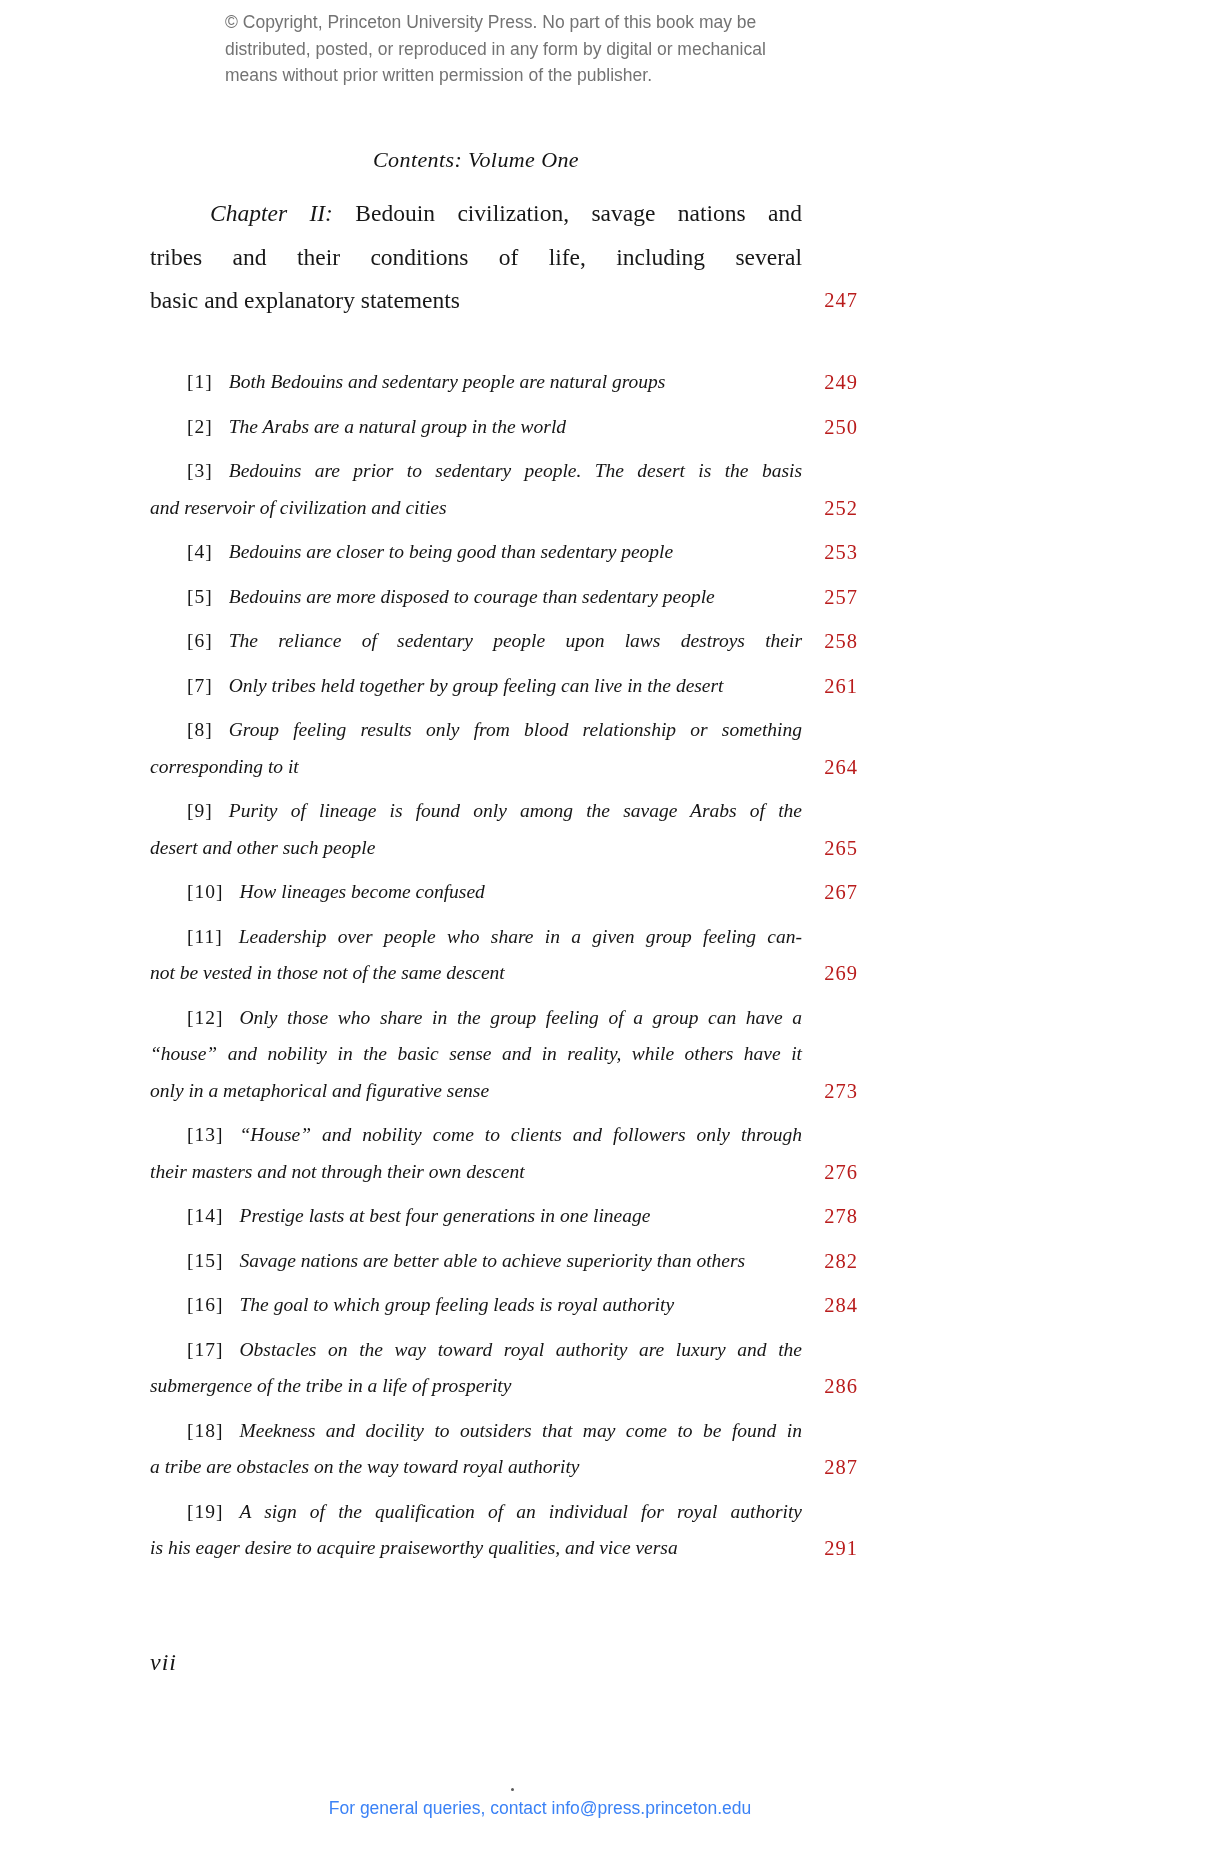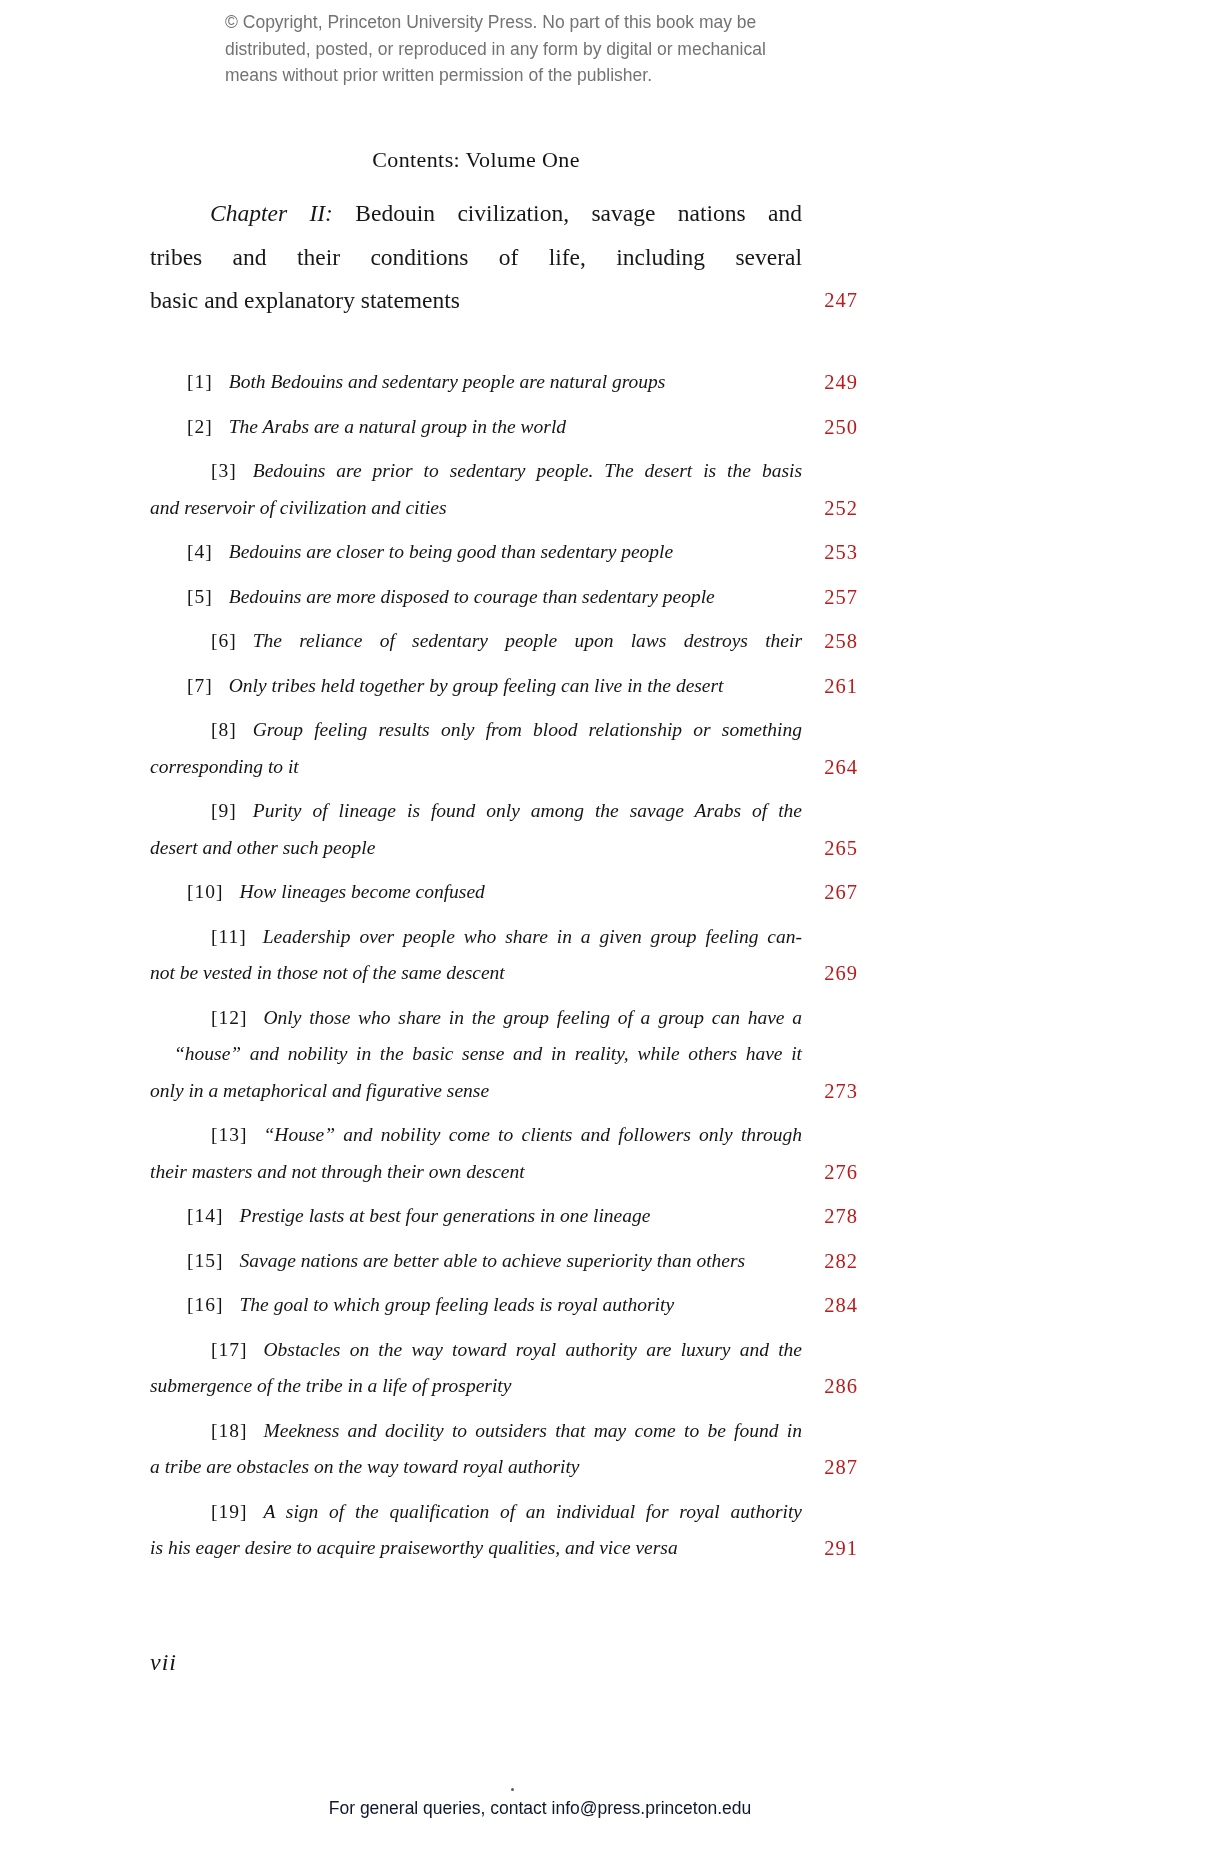--- a/index.html
+++ b/index.html
@@ -11,21 +11,21 @@
     color: #161616;
     overflow: hidden;
   }
   .copyright {
     position: absolute; left: 225px; top: 9px;
     font-family: "Liberation Sans", sans-serif;
     font-size: 17.5px; line-height: 26.5px; color: #737373;
   }
   .contents-title {
     position: absolute; left: 150px; top: 147px; width: 652px;
-    text-align: center; 
+    text-align: center; font-style: italic;
     font-size: 22px; letter-spacing: 0.4px; color: #131313;
   }
   .chapter {
     position: absolute; left: 150px; top: 192px; width: 708px;
     font-size: 23.5px; line-height: 43.5px; color: #171717;
   }
   .chapter .ch-line { padding-right: 56px; }
   .chapter .ch-line.j { text-align: justify; text-align-last: justify; }
   .chapter .ch-line.first { text-indent: 60px; }
   .chapter .ch-line.last { position: relative; padding-right: 0; }
@@ -34,36 +34,36 @@
   .pagenum {
     position: absolute; right: 0; bottom: 0;
     font-style: normal; font-size: 20.5px; letter-spacing: 1px; color: #b91c1c;
   }
   .toc {
     position: absolute; left: 150px; top: 364px; width: 708px;
     font-size: 19.5px; font-style: italic; line-height: 36.5px; color: #151515;
   }
   .entry { position: relative; margin-bottom: 8px; }
   .entry .line { padding-right: 56px; }
-  .entry .line.j { text-align: justify; text-align-last: justify; margin-left: 24px; }
+  .entry .line.j { text-align: justify; text-align-last: justify; }
   .entry .line.first { text-indent: 37px; }
   .entry .num { font-style: normal; margin-right: 16px; letter-spacing: 1px; }
   .folio {
     position: absolute; left: 150px; top: 1649px; width: 708px;
     text-align: left; font-style: italic; font-size: 24px; letter-spacing: 1px;
   }
   .artifact-dot {
     position: absolute; left: 511px; top: 1788px;
     width: 3px; height: 3px; border-radius: 50%; background: #5a5a5a;
   }
   .footer {
     position: absolute; left: 0; top: 1798px; width: 1080px;
     text-align: center;
     font-family: "Liberation Sans", sans-serif;
-    font-size: 17.5px; color: #0f172a;
+    font-size: 17.5px; color: #3b82f6;
   }
 </style>
 </head>
 <body>
 
 <div class="page-root">
 
   <div class="copyright">
     <div>© Copyright, Princeton University Press. No part of this book may be</div>
     <div>distributed, posted, or reproduced in any form by digital or mechanical</div>

